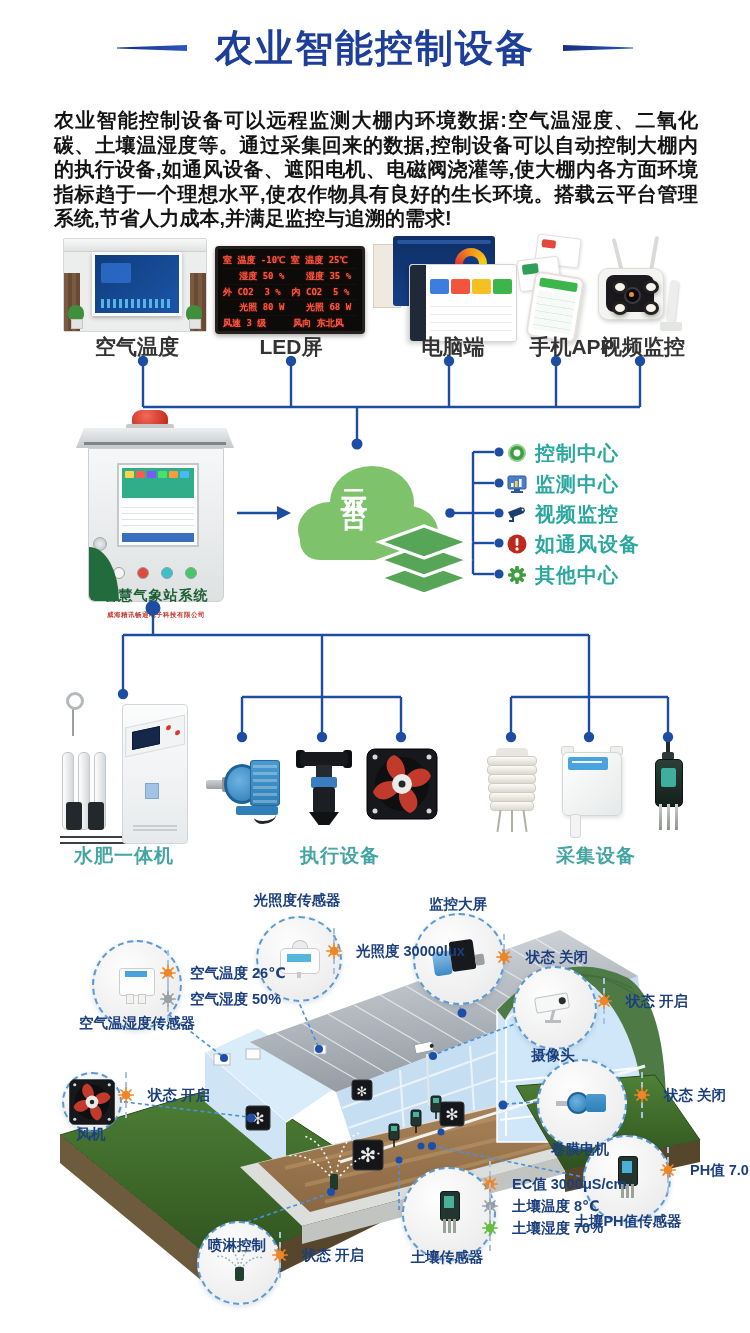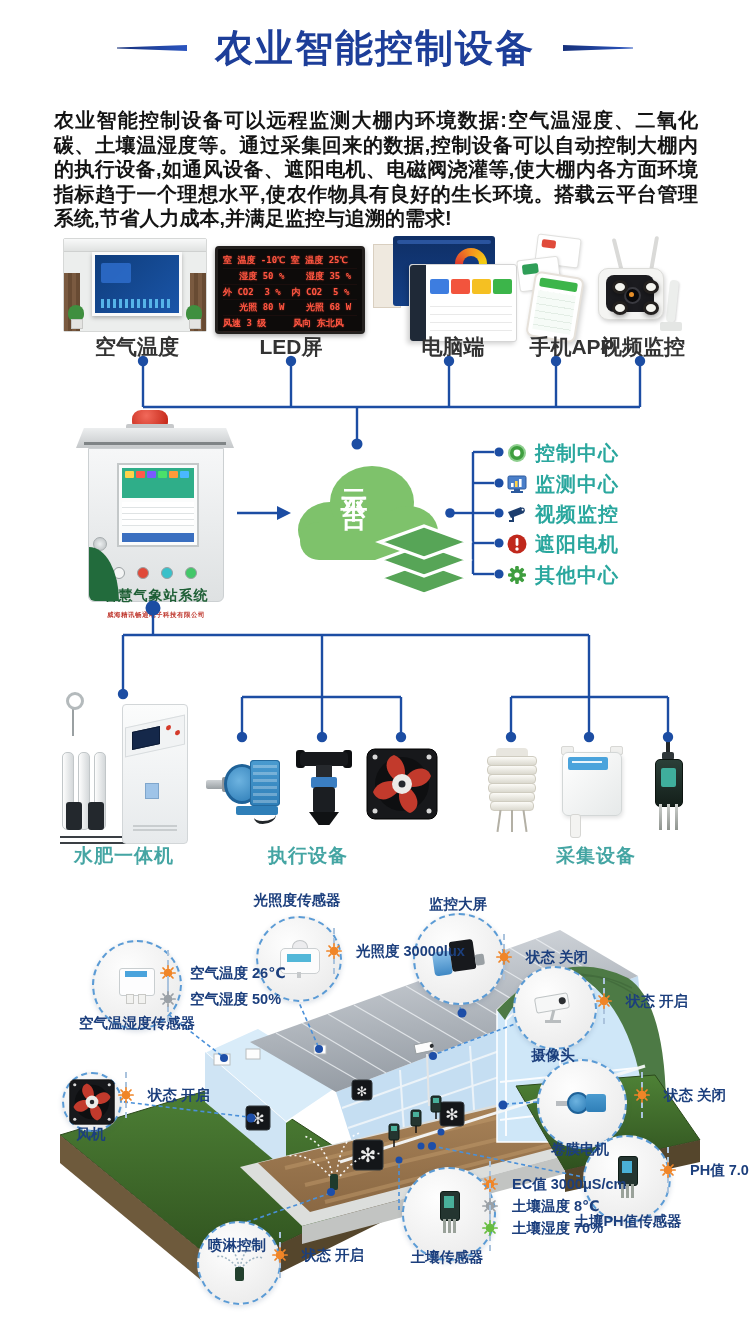--- a/index.html
+++ b/index.html
@@ -454,21 +454,21 @@
       <path d="M7,14 L7,18 L3,18" stroke="#1d3e6e" stroke-width="2" fill="none"></path>
     </svg>
     <span class="center-label">视频监控</span>
   </div>
   <div class="abs center-row" style="left:506px;top:532px">
     <svg width="22" height="22" viewBox="0 0 22 22">
       <circle cx="11" cy="11" r="9.5" fill="#c0281c"></circle>
       <rect x="9.6" y="5" width="2.8" height="8" rx="1.4" fill="#fff"></rect>
         <circle cx="11" cy="16" r="1.7" fill="#fff"></circle>
     </svg>
-    <span class="center-label">遮阳电机</span>
+    <span class="center-label">如通风设备</span>
   </div>
   <div class="abs center-row" style="left:506px;top:563px">
     <svg width="22" height="22" viewBox="0 0 22 22">
       <g fill="#3f9e3f">
         <rect x="9.2" y="2" width="3.6" height="18" rx="1.2"></rect>
         <rect x="9.2" y="2" width="3.6" height="18" rx="1.2" transform="rotate(45 11 11)"></rect>
         <rect x="9.2" y="2" width="3.6" height="18" rx="1.2" transform="rotate(90 11 11)"></rect>
         <rect x="9.2" y="2" width="3.6" height="18" rx="1.2" transform="rotate(135 11 11)"></rect>
         <circle cx="11" cy="11" r="6"></circle>
       </g>
@@ -546,21 +546,21 @@
       <div class="plug"></div>
     <div class="bod">
         <div class="scr"></div>
       </div>
     <div class="pin n1"></div>
       <div class="pin n2"></div>
       <div class="pin n3"></div>
   </div>
 
   <div class="abs grp-label" style="left:124px;top:843px">水肥一体机</div>
-  <div class="abs grp-label" style="left:308px;top:843px">执行设备</div>
+  <div class="abs grp-label" style="left:340px;top:843px">执行设备</div>
   <div class="abs grp-label" style="left:596px;top:843px">采集设备</div>
 
   <svg class="abs scene" width="750" height="463" viewBox="0 0 750 463">
     <defs>
       <linearGradient id="gGrass" x1="0" y1="0" x2="0" y2="1">
           <stop offset="0" stop-color="#4e8136"></stop>
           <stop offset="1" stop-color="#2f511e"></stop>
         </linearGradient>
       <linearGradient id="gSoil" x1="0" y1="0" x2="0" y2="1">
           <stop offset="0" stop-color="#ad875c"></stop>

